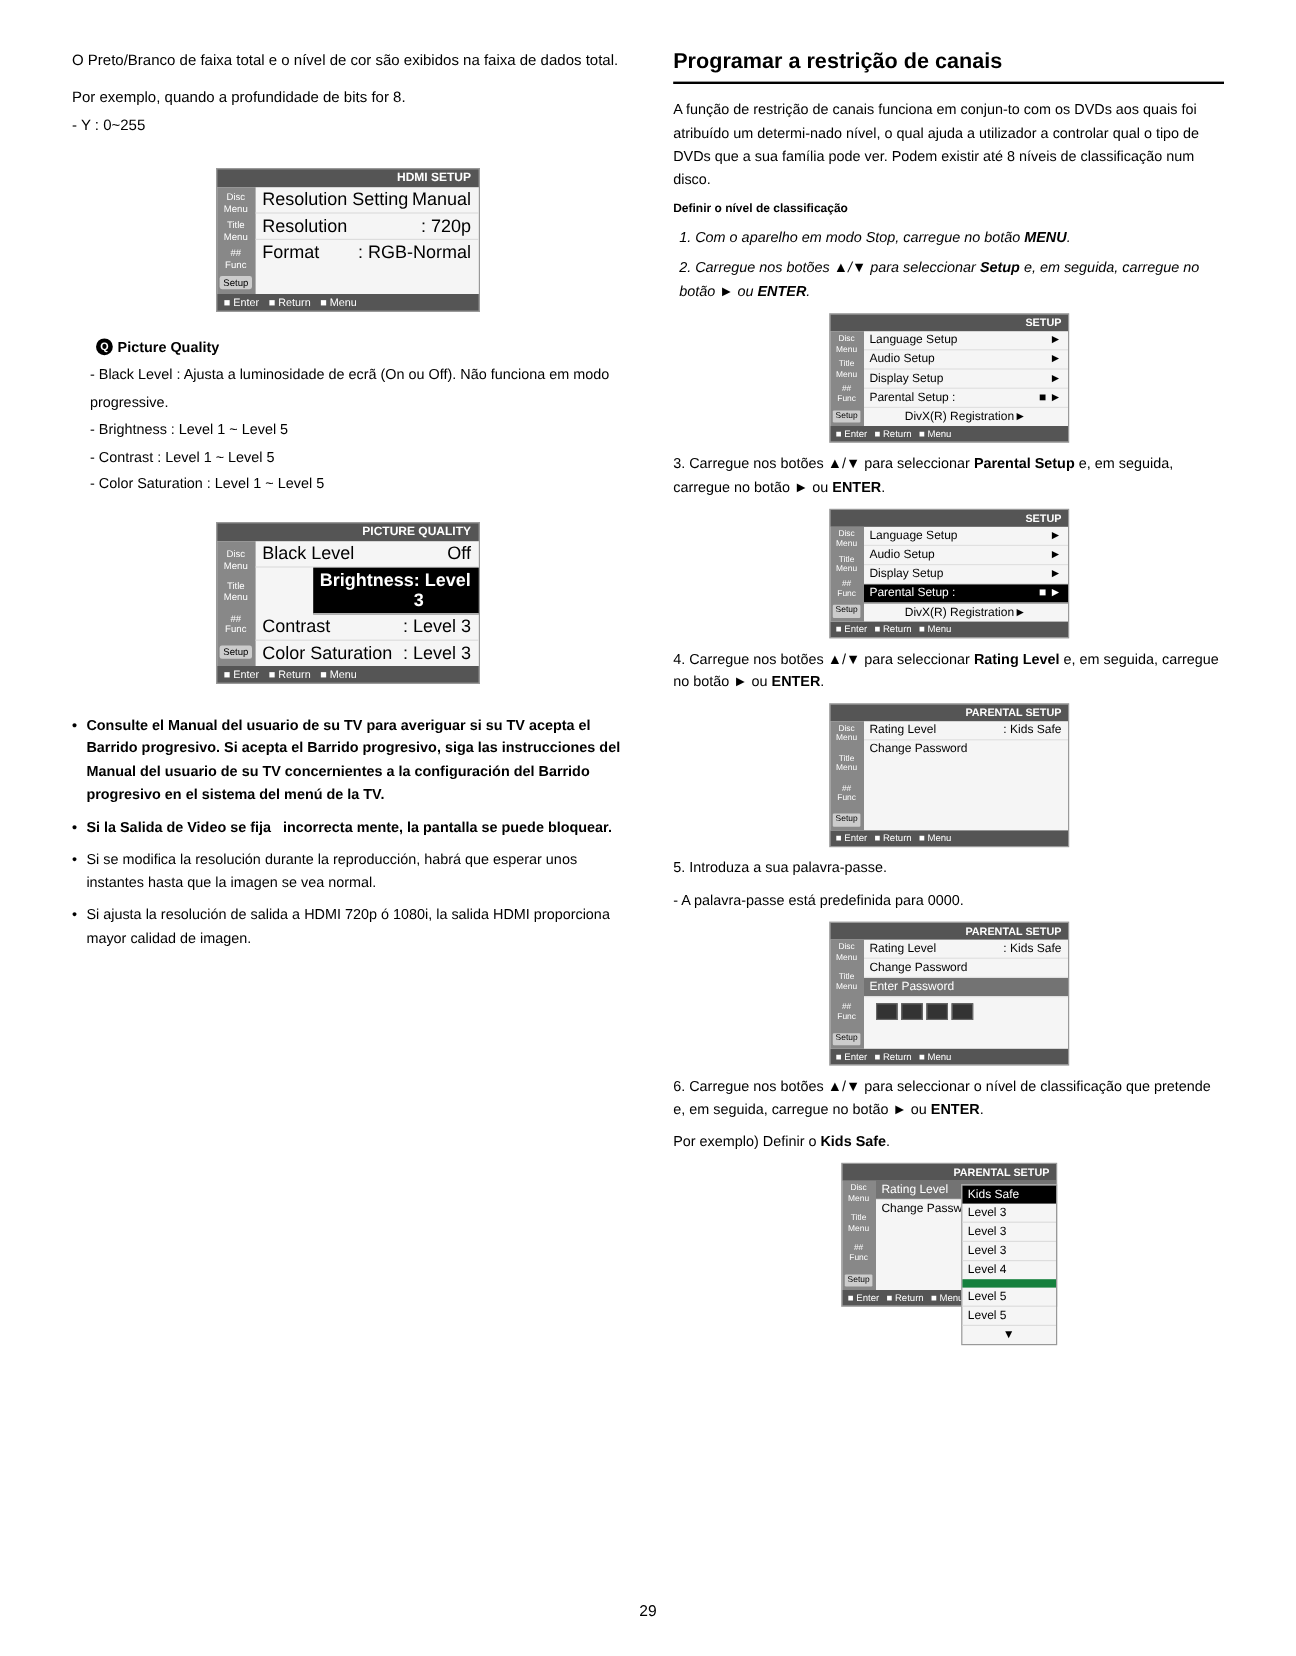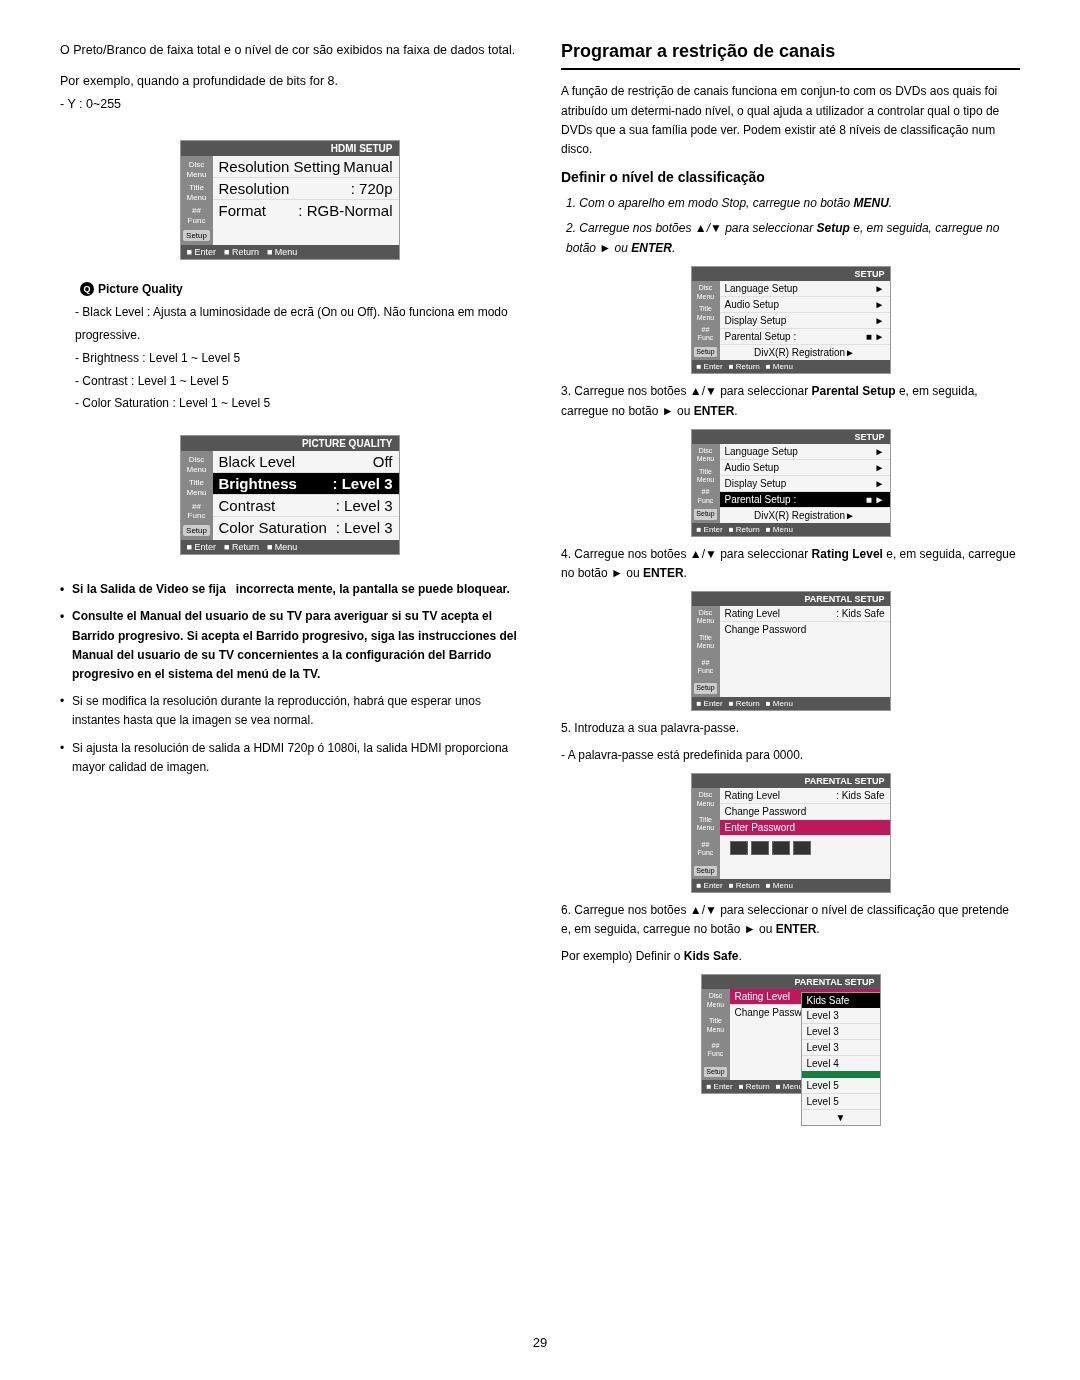--- a/index.html
+++ b/index.html
@@ -124,20 +124,21 @@
       border-bottom: 1px solid #ddd;
       font-size: 15px;
     }
 
     .menu-row:last-child { border-bottom: none; }
 
     .menu-row.highlighted {
       background: #000;
       color: #fff;
       font-weight: bold;
+      margin-left: 48px;
     }
 
     .menu-sidebar {
       display: flex;
       gap: 0;
     }
 
     .menu-icons-col {
       width: 32px;
       background: #888;
@@ -203,21 +204,21 @@
     .section-title {
       font-size: 18px;
       font-weight: bold;
       border-bottom: 2px solid #000;
       padding-bottom: 5px;
       margin-bottom: 12px;
       line-height: 1.3;
     }
 
     .section-subtitle {
-      font-size: 14px;
+      font-size: 10px;
       font-weight: bold;
       margin: 10px 0 8px 0;
     }
 
     .body-text {
       font-size: 12px;
       line-height: 1.6;
       margin-bottom: 8px;
     }
 
@@ -376,21 +377,21 @@
       display: flex;
       justify-content: space-between;
       padding: 2px 5px;
       border-bottom: 1px solid #e0e0e0;
       font-size: 10px;
     }
 
     .pb-row:last-child { border-bottom: none; }
 
     .pb-row.highlighted {
-      background: #be185d;
+      background: #737373;
       color: #fff;
     }
 
     .pb-footer {
       background: #555;
       color: #fff;
       font-size: 8px;
       padding: 2px 5px;
       display: flex;
       gap: 6px;
@@ -511,24 +512,24 @@
           <div class="menu-footer">
             <span>■ Enter</span>
             <span>■ Return</span>
             <span>■ Menu</span>
           </div>
         </div>
       </div>
 
       <div class="bullet-section">
         <div class="bullet-item bold-bullet">
+          <strong>Consulte el Manual del usuario de su TV para averiguar si su TV acepta el Barrido progresivo. Si acepta el Barrido progresivo, siga las instrucciones del Manual del usuario de su TV concernientes a la configuración del Barrido progresivo en el sistema del menú de la TV.</strong>
+        </div>
+        <div class="bullet-item bold-bullet">
           <strong>Si la Salida de Video se fija &nbsp; incorrecta mente, la pantalla se puede bloquear.</strong>
-        </div>
-        <div class="bullet-item bold-bullet">
-          <strong>Consulte el Manual del usuario de su TV para averiguar si su TV acepta el Barrido progresivo. Si acepta el Barrido progresivo, siga las instrucciones del Manual del usuario de su TV concernientes a la configuración del Barrido progresivo en el sistema del menú de la TV.</strong>
         </div>
         <div class="bullet-item">
           <span>Si se modifica la resolución durante la reproducción, habrá que esperar unos instantes hasta que la imagen se vea normal.</span>
         </div>
         <div class="bullet-item">
           <span>Si ajusta la resolución de salida a HDMI 720p ó 1080i, la salida HDMI proporciona mayor calidad de imagen.</span>
         </div>
       </div>
     </div>
 

